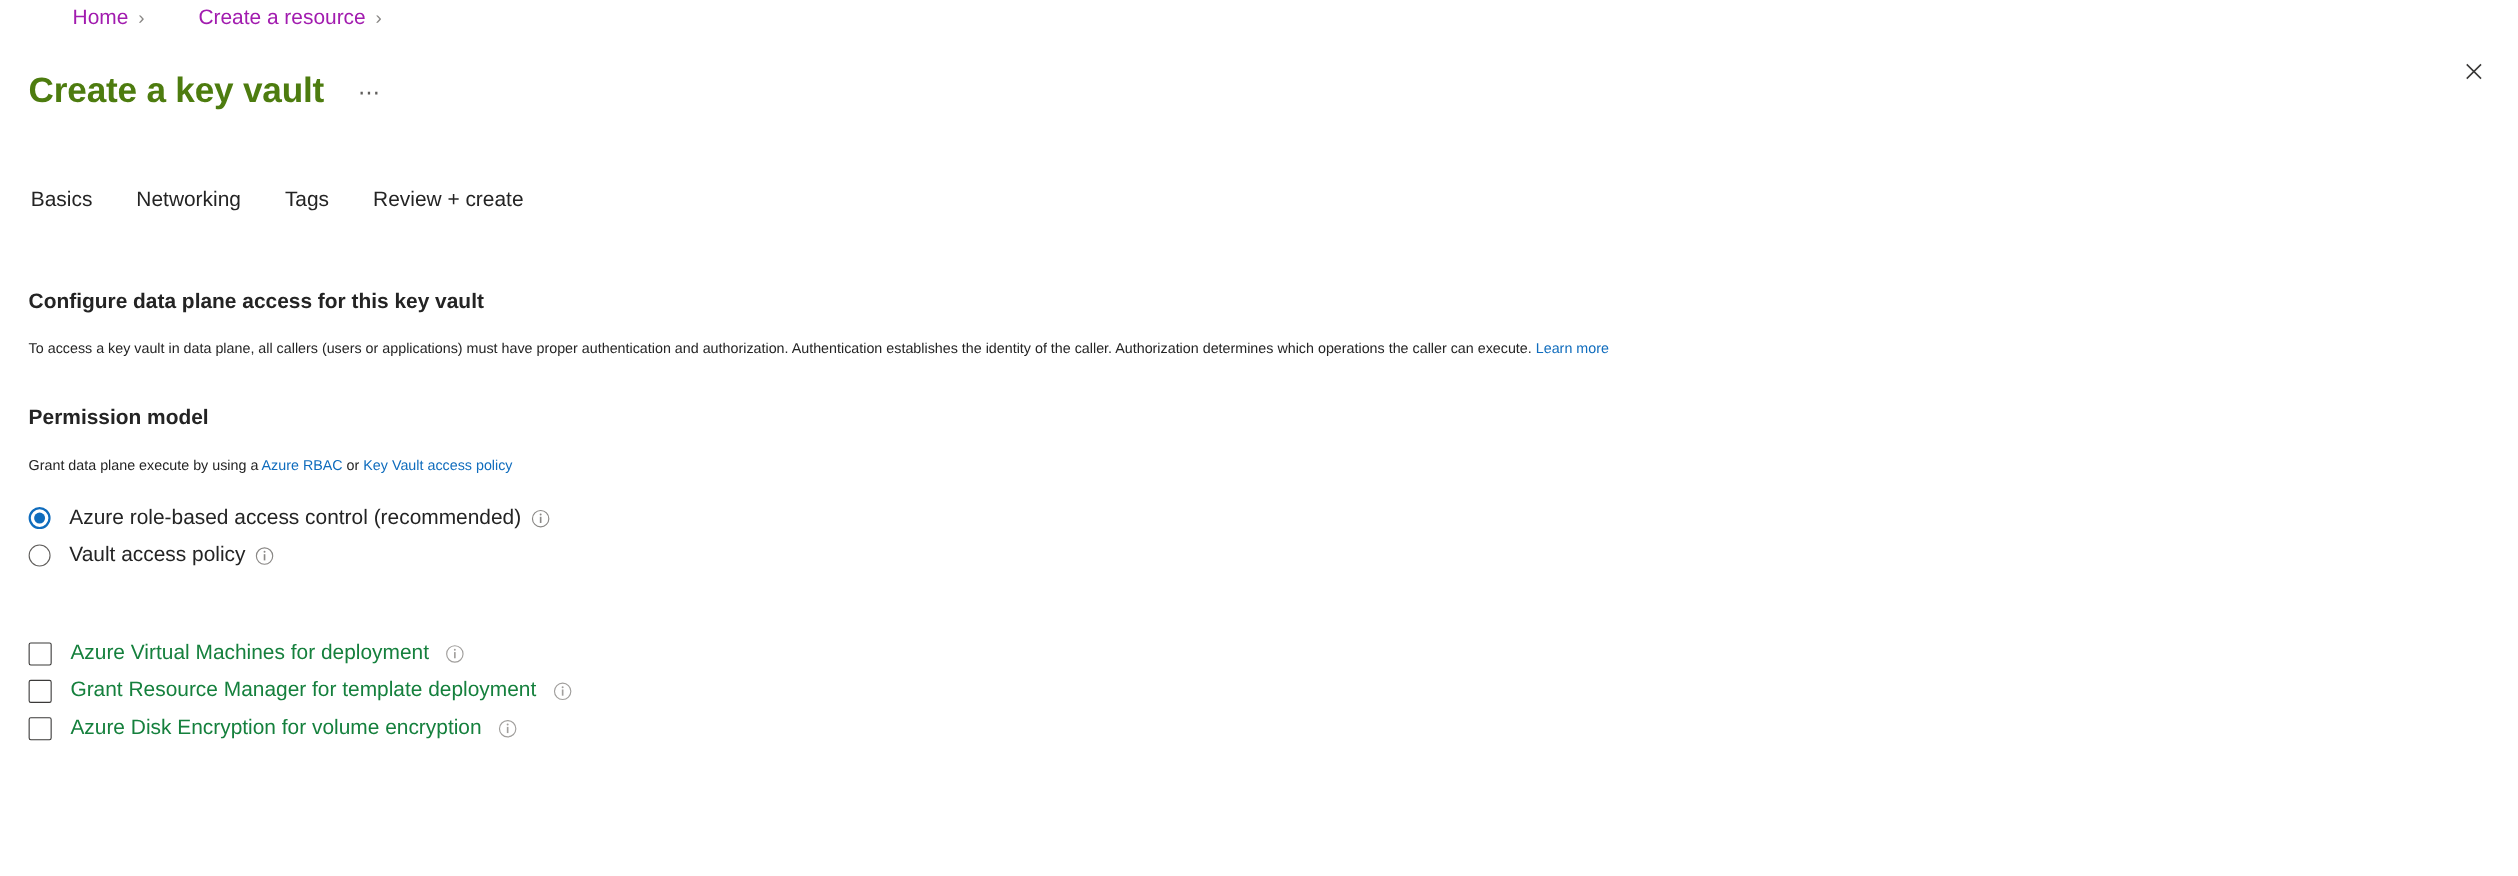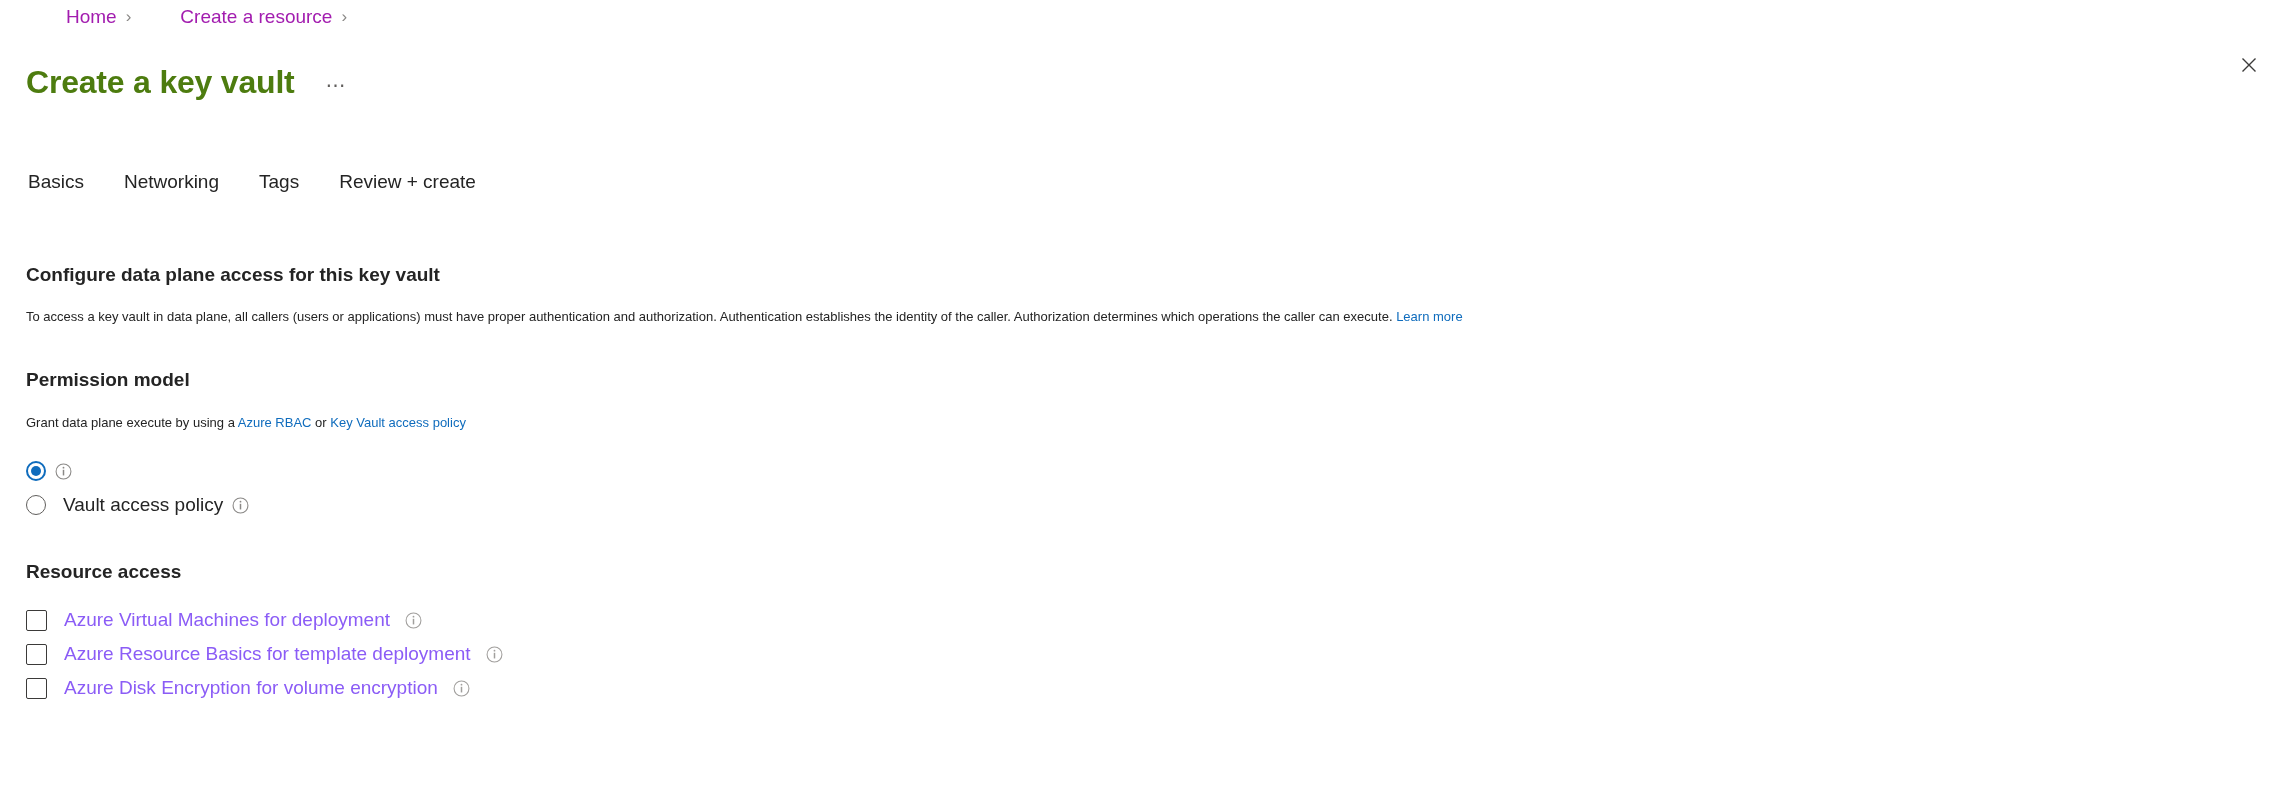--- a/index.html
+++ b/index.html
@@ -209,21 +209,21 @@
     height: 21px;
     border: 1.5px solid #3b3a39;
     border-radius: 2px;
     box-sizing: border-box;
     background: #ffffff;
     flex: none;
   }
   .check-label {
     font-size: 19px;
     line-height: 24px;
-    color: #8b5cf6;
+    color: #15803d;
     margin-left: 17px;
     white-space: nowrap;
   }
 
   
   .info-icon {
     width: 17px;
     height: 17px;
     margin-left: 9px;
     flex: none;
@@ -284,20 +284,21 @@
     <span>or</span>
     <a class="inline-link">Key Vault access policy</a>
   </p>
 
   <div class="radio-group">
 
     <div class="radio-row selected">
       <span class="radio-outer">
         <span class="radio-dot"></span>
       </span>
+      <span class="radio-label">Azure role-based access control (recommended)</span>
       <svg class="info-icon" viewBox="0 0 16 16">
         <circle cx="8" cy="8" r="7" fill="none" stroke="#8a8886" stroke-width="1"></circle>
         <circle cx="8" cy="4.4" r="0.85" fill="#8a8886"></circle>
         <rect x="7.3" y="6.4" width="1.4" height="5.3" fill="#8a8886"></rect>
       </svg>
     </div>
 
     <div class="radio-row">
       <span class="radio-outer">
         
@@ -307,37 +308,36 @@
         <circle cx="8" cy="8" r="7" fill="none" stroke="#8a8886" stroke-width="1"></circle>
         <circle cx="8" cy="4.4" r="0.85" fill="#8a8886"></circle>
         <rect x="7.3" y="6.4" width="1.4" height="5.3" fill="#8a8886"></rect>
       </svg>
     </div>
 
   </div>
 
   <div class="gap-section"></div>
 
-  <h2 class="section-heading">Resource access</h2>
 
   <div class="check-group">
 
     <div class="check-row">
       <span class="check-box"></span>
       <span class="check-label">Azure Virtual Machines for deployment</span>
       <svg class="info-icon info-gap-wide" viewBox="0 0 16 16">
         <circle cx="8" cy="8" r="7" fill="none" stroke="#a19f9d" stroke-width="1"></circle>
         <circle cx="8" cy="4.4" r="0.85" fill="#a19f9d"></circle>
         <rect x="7.3" y="6.4" width="1.4" height="5.3" fill="#a19f9d"></rect>
       </svg>
     </div>
 
     <div class="check-row">
       <span class="check-box"></span>
-      <span class="check-label">Azure Resource Basics for template deployment</span>
+      <span class="check-label">Grant Resource Manager for template deployment</span>
       <svg class="info-icon info-gap-wide" viewBox="0 0 16 16">
         <circle cx="8" cy="8" r="7" fill="none" stroke="#a19f9d" stroke-width="1"></circle>
         <circle cx="8" cy="4.4" r="0.85" fill="#a19f9d"></circle>
         <rect x="7.3" y="6.4" width="1.4" height="5.3" fill="#a19f9d"></rect>
       </svg>
     </div>
 
     <div class="check-row">
       <span class="check-box"></span>
       <span class="check-label">Azure Disk Encryption for volume encryption</span>

